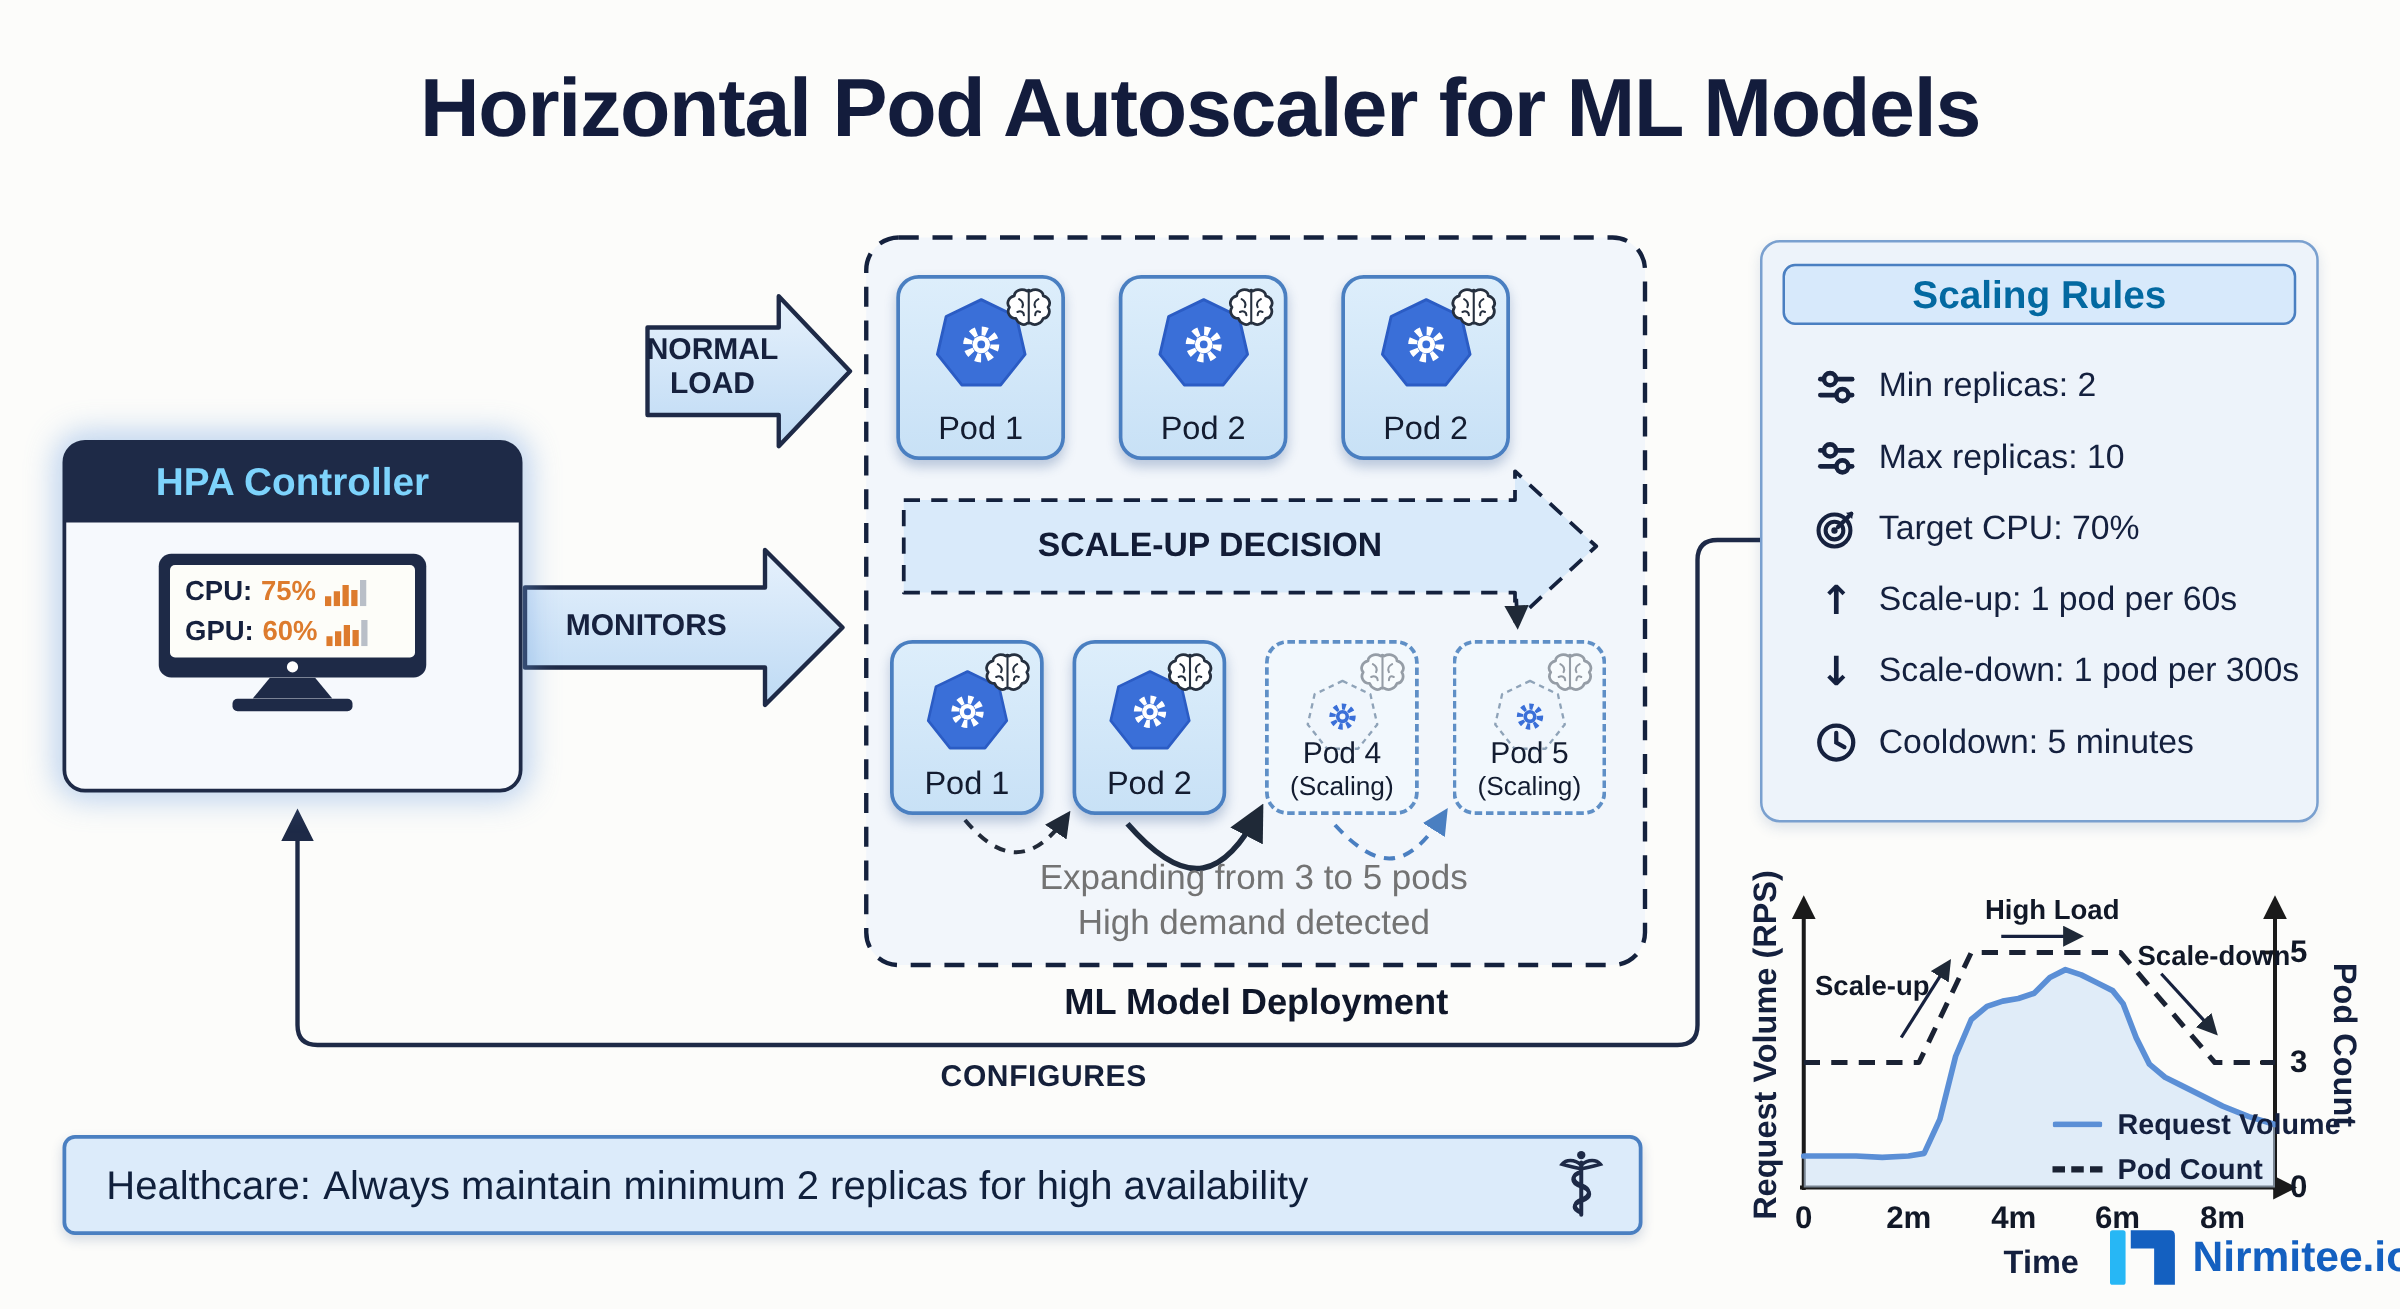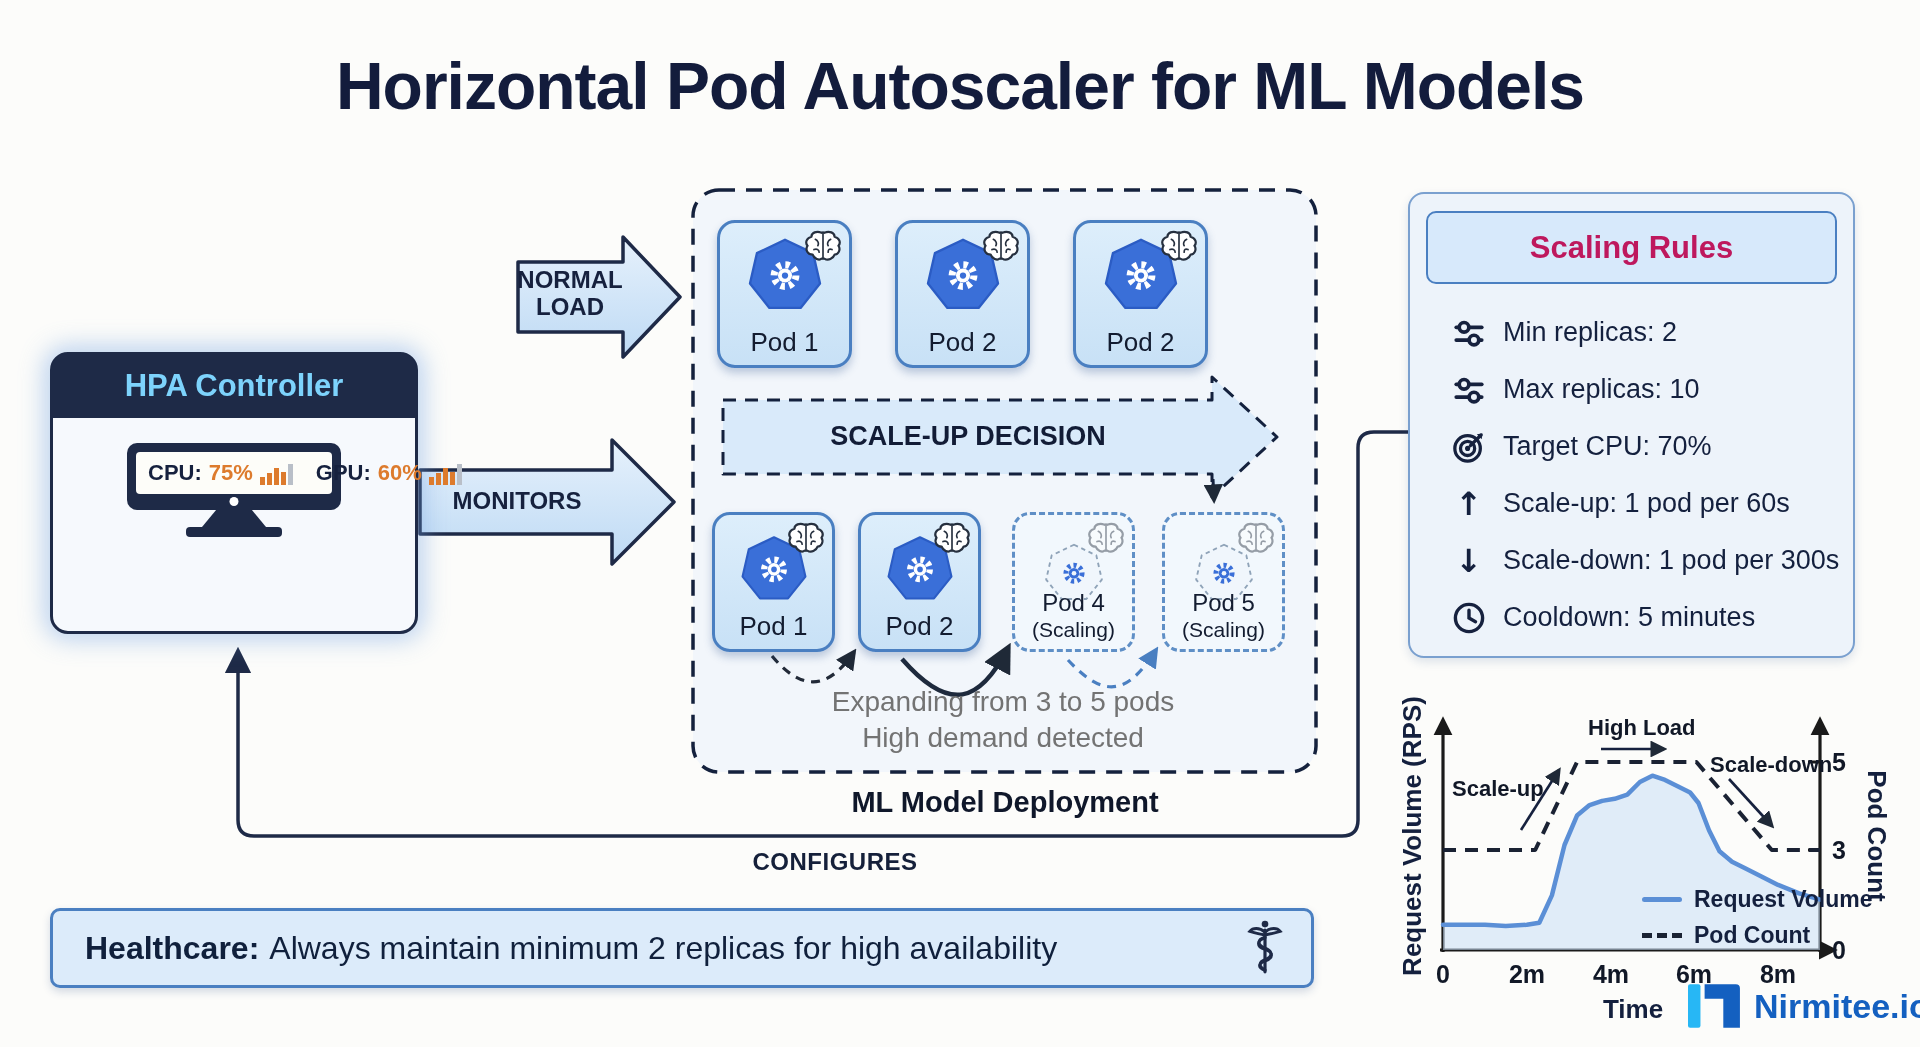--- a/index.html
+++ b/index.html
@@ -19,21 +19,21 @@
   
   .hpa { left:50px; top:352px; width:368px; height:282px; background:#f6f9fd;
          border:3.5px solid #1e2a47; border-radius:18px;
          box-shadow:0 0 24px 6px rgba(110,160,225,.45); }
   .hpa-header { position:absolute; left:-1px; top:-1px; width:364px; height:64px; background:#1e2a47;
          border-radius:14px 14px 0 0; display:flex; align-items:center; justify-content:center;
          color:#7dd3fc; font-size:31px; font-weight:700; }
   .monitor { position:absolute; left:50%; transform:translateX(-50%); top:88px; width:214px; }
   .mon-frame { background:#1e2a47; border-radius:10px; padding:9px 9px 16px 9px; position:relative; }
   .mon-screen { background:#fdfdf9; border-radius:4px; padding:8px 6px 8px 12px; display:flex;
-         flex-direction:row; gap:20px; }
+         flex-direction:column; gap:6px; }
   .mon-row { display:flex; align-items:center; gap:7px; font-size:22px; font-weight:700; color:#16213e; }
   .mon-val { color:#dd7b2d; }
   .mon-cam { position:absolute; left:50%; transform:translateX(-50%); bottom:4px; width:9px; height:9px;
          border-radius:50%; background:#fff; }
   .mon-neck { width:64px; height:17px; margin:0 auto; background:#1e2a47;
          clip-path:polygon(22% 0,78% 0,100% 100%,0 100%); }
   .mon-base { width:96px; height:10px; margin:0 auto; background:#1e2a47; border-radius:4px; }
 
   
   .arrow-label { text-align:center; font-weight:700; color:#16213e; }
@@ -58,35 +58,35 @@
   .pod-sub { display:block; font-size:21px; }
 
   .note { text-align:center; font-size:28px; color:#737373; font-weight:400; }
   .ml-label { left:770px; top:786px; width:470px; text-align:center; font-size:29px; color:#0f172a; font-weight:600; }
   .configures { left:640px; top:848px; width:390px; text-align:center; font-size:24px; font-weight:700;
          color:#15203a; letter-spacing:.5px; }
 
   
   .rules { left:1408px; top:192px; width:447px; height:466px; background:#edf3fa;
          border:2.5px solid #7aa0cf; border-radius:16px; box-shadow:0 4px 10px rgba(40,80,140,.15); z-index:2; }
-  .rules-header { margin:17px 16px 0; height:73px; background:#d7e9fb; border:2.5px solid #4a7fc1;
+  .rules-header { margin:17px 16px 0; height:49px; background:#d7e9fb; border:2.5px solid #4a7fc1;
          border-radius:10px; display:flex; align-items:center; justify-content:center;
-         font-size:31px; font-weight:700; color:#be185d; }
+         font-size:31px; font-weight:700; color:#0369a1; }
   .rules-list { margin-top:20px; }
   .rule { display:flex; align-items:center; gap:17px; height:57px; padding-left:42px;
          font-size:27px; color:#14203e; }
   .rule .ric { width:34px; height:34px; flex:0 0 34px; }
   .rule .rglyph { width:34px; flex:0 0 34px; text-align:center; font-size:32px; font-weight:600;
          font-family:"DejaVu Sans",sans-serif; }
 
   
   .banner { left:50px; top:908px; width:1264px; height:80px; background:#dcebfa; border:3px solid #4a7fc1;
          border-radius:10px; display:flex; align-items:center; padding:0 28px 0 32px;
          box-shadow:0 4px 9px rgba(30,60,120,.18); z-index:2; font-size:32px; color:#10203c; }
-  .banner b { font-weight:700; margin-right:10px; }
+  .banner b { font-weight:400; margin-right:10px; }
   .banner .cad { margin-left:auto; height:58px; width:36px; }
 
   
   .ylab { font-size:26px; color:#14203e; font-weight:600; white-space:nowrap; }
   .xtick { width:70px; margin-left:-35px; text-align:center; font-size:25px; color:#111827; font-weight:600; }
   .rtick { font-size:25px; color:#111827; font-weight:600; transform:translateY(-50%); }
   .timelab { left:1563px; top:994px; width:140px; text-align:center; font-size:26px; font-weight:600; color:#14203e; }
   .anno { text-align:center; font-size:22px; font-weight:600; color:#111827; white-space:nowrap; }
   .legend { left:1642px; top:886px; display:flex; flex-direction:column; gap:9px; z-index:2; }
   .leg-row { display:flex; align-items:center; gap:12px; font-size:23px; font-weight:600; color:#14203e; }

